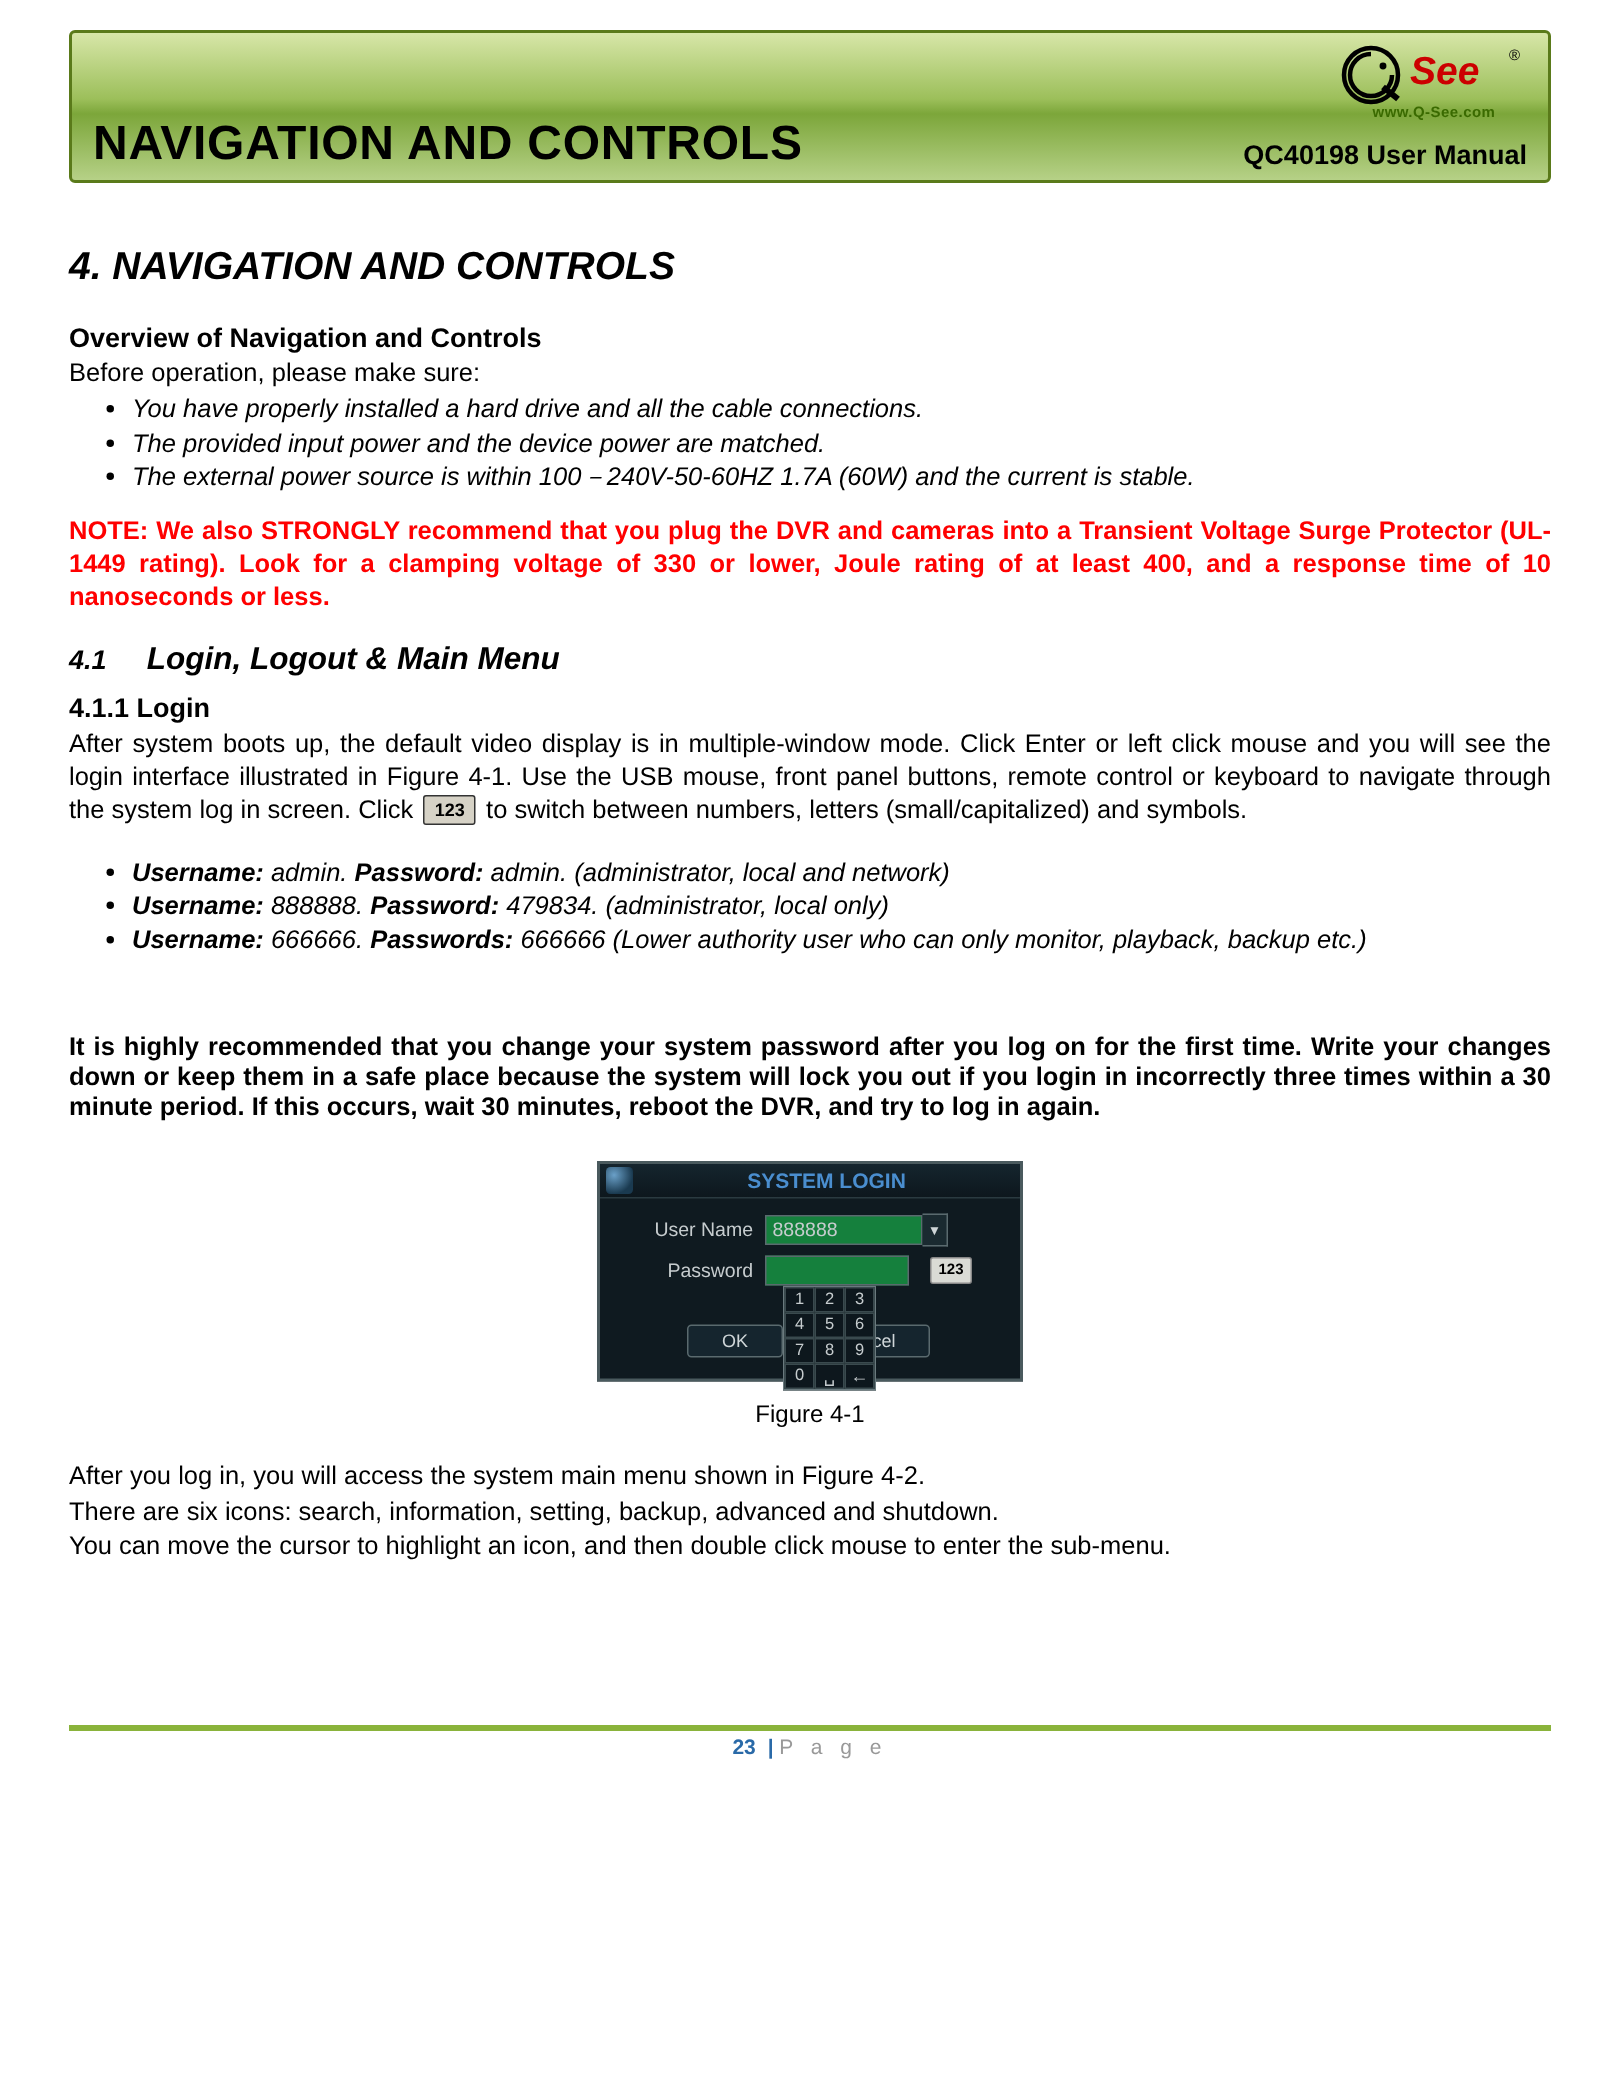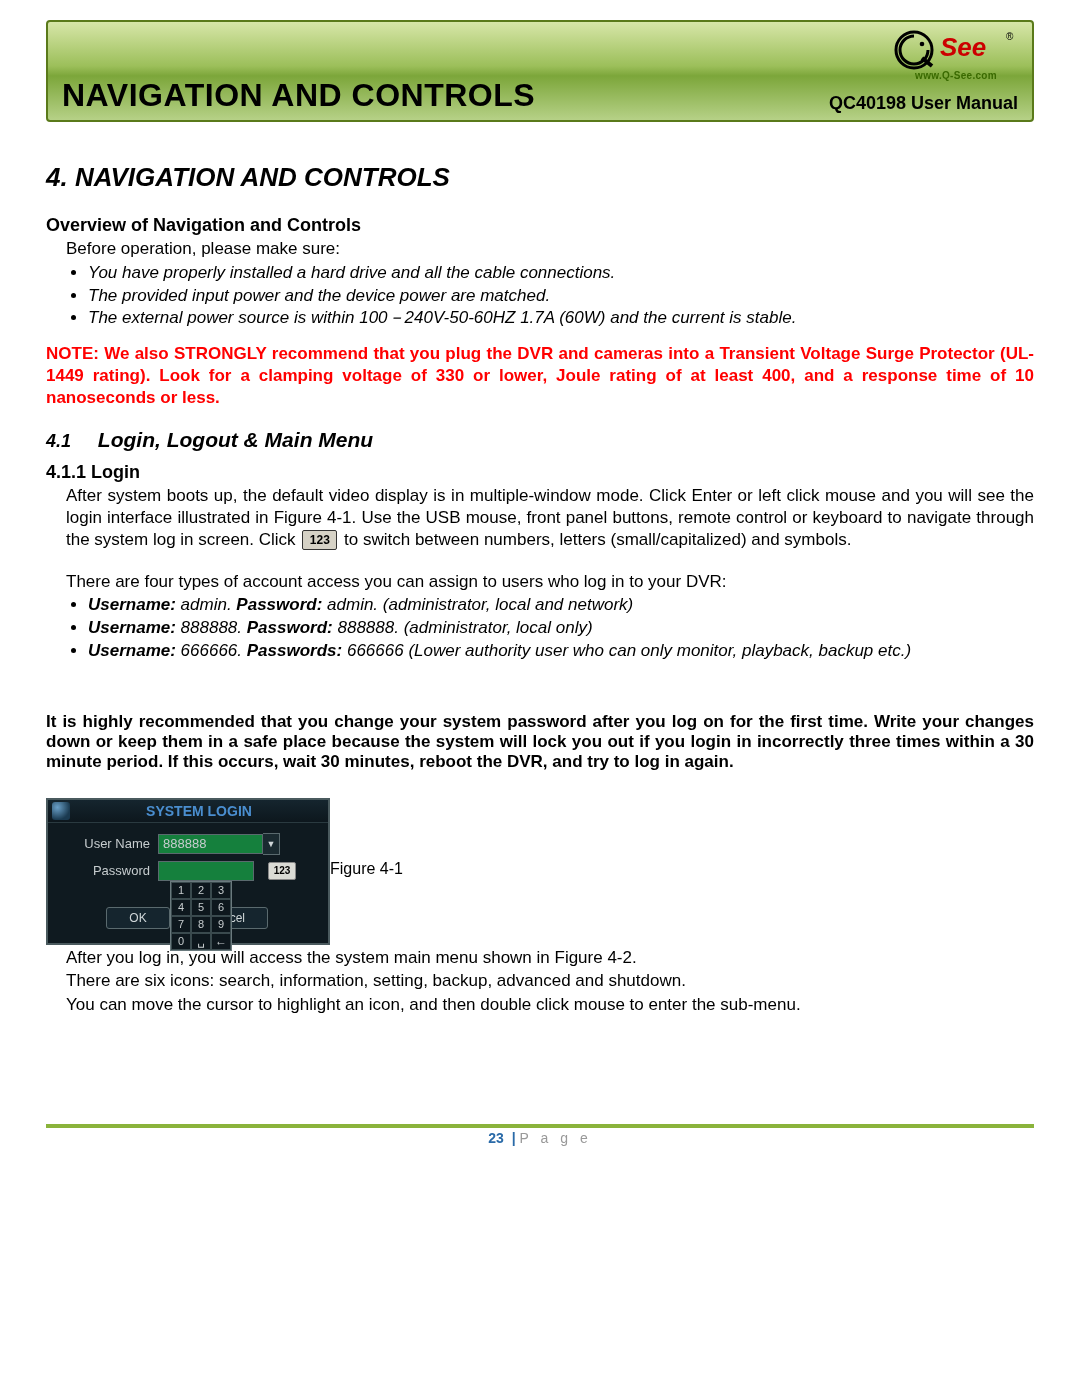--- a/index.html
+++ b/index.html
@@ -63,21 +63,20 @@
   }
   .overview-title {
     font-weight: bold;
     font-size: 18px;
     margin: 0 0 2px 0;
     font-family: Arial, sans-serif;
   }
   .body-text, li, p {
     font-size: 17px;
     line-height: 1.28;
-    margin-left: 20px;
   }
   p { margin: 2px 0; }
   ul {
     margin: 2px 0 14px 0;
     padding-left: 42px;
     font-style: italic;
   }
   li { margin: 1px 0; }
   .note-text {
     font-weight: bold;
@@ -107,21 +106,21 @@
   }
   .justify { text-align: justify; }
   .bold-para {
     font-weight: bold;
     text-align: justify;
     margin: 14px 0 26px 0;
     font-size:17px;
   }
   .login-screenshot-container {
     display:flex;
-    flex-direction:row;
+    flex-direction:column;
     align-items:center;
   }
   .login-box {
     width: 280px;
     background: #0f1a20;
     border: 2px solid #4a5a5e;
     color: #cfd6d8;
     font-family: Arial, sans-serif;
     font-size:13px;
   }
@@ -253,27 +252,26 @@
 
   <div class="subsection">4.1.1  Login</div>
   <p class="body-text justify">
     <span>After system boots up, the default video display is in multiple-window mode. Click Enter or left click mouse and you will see the login interface illustrated in Figure 4-1. Use the USB mouse, front panel buttons, remote control or keyboard to navigate through the system log in screen.   Click </span>
     <span class="inline-123">123</span>
     <span> to switch between numbers, letters (small/capitalized) and symbols.</span>
   </p>
 
   <div class="spacer-sm"></div>
 
-  <p class="body-text">There are four types of account access you can assign to users who log in to your DVR:</p>
   <ul>
     <li>
       <b>Username:</b><span> admin.  </span><b>Password:</b><span> admin. (administrator, local and network)</span>
     </li>
     <li>
-      <b>Username:</b><span> 888888. </span><b>Password:</b><span> 888888. (administrator, local only)</span>
+      <b>Username:</b><span> 888888. </span><b>Password:</b><span> 479834. (administrator, local only)</span>
     </li>
     <li>
       <b>Username:</b><span> 666666. </span><b>Passwords:</b><span> 666666 (Lower authority user who can only monitor, playback, backup etc.)</span>
     </li>
   </ul>
 
   <div class="spacer"></div>
 
   <div class="bold-para">It is highly recommended that you change your system password after you log on for the first time. Write your changes down or keep them in a safe place because the system will lock you out if you login in incorrectly three times within a 30 minute period. If this occurs, wait 30 minutes, reboot the DVR, and try to log in again.</div>
 

